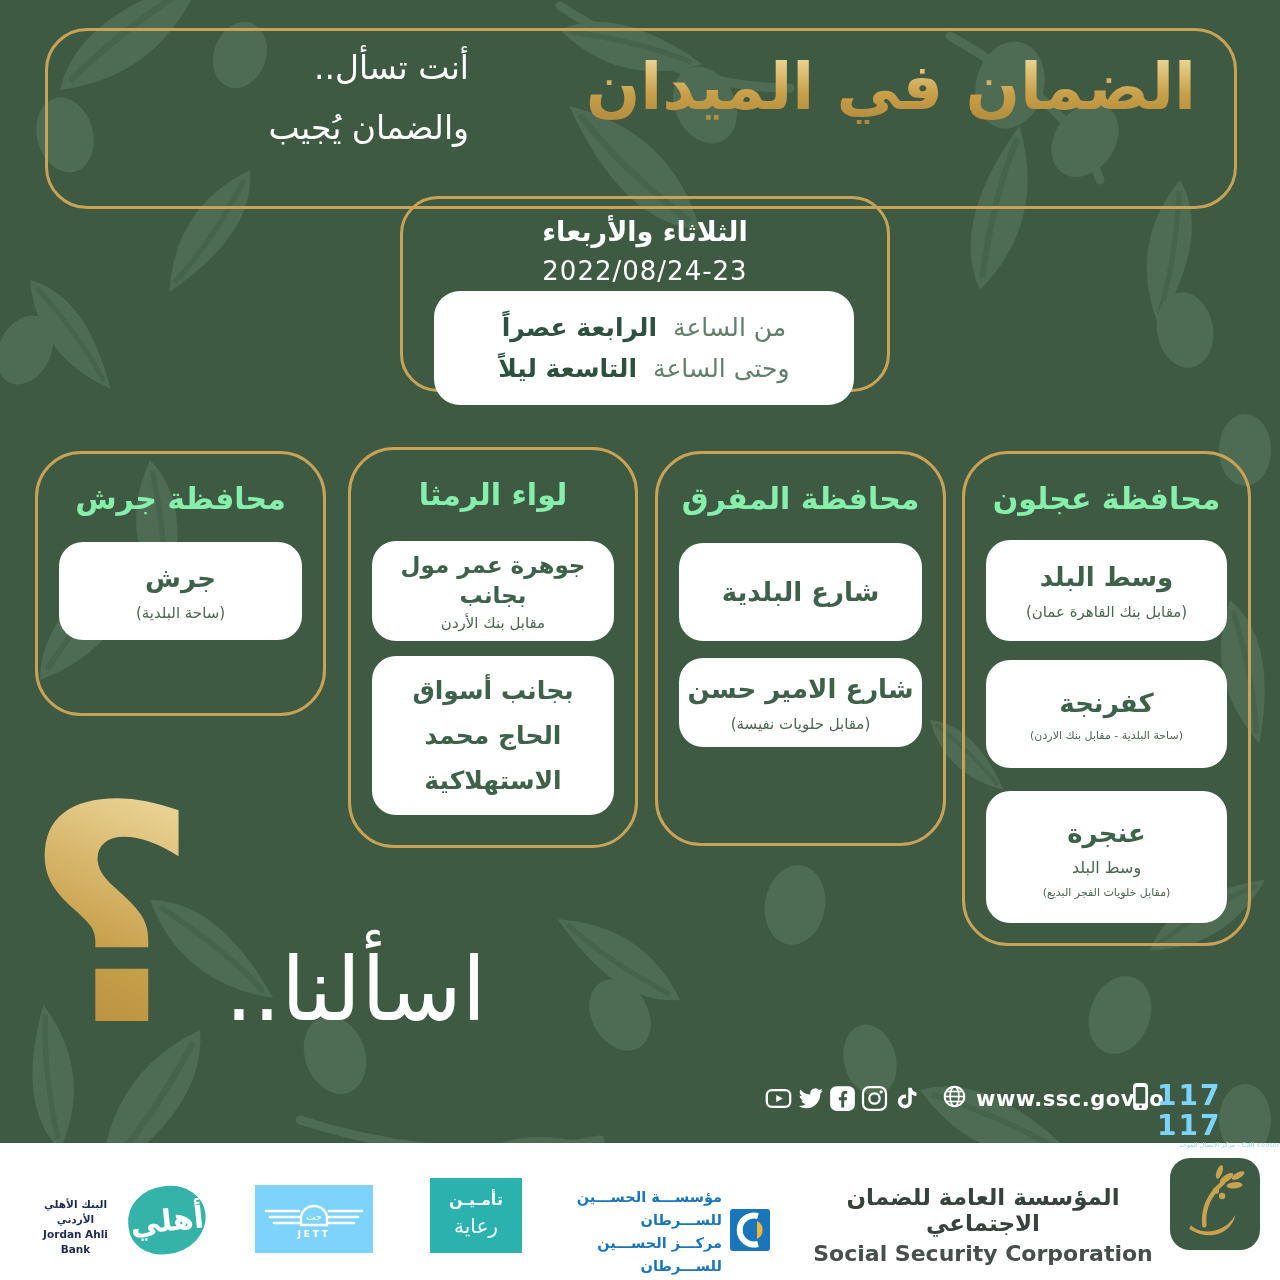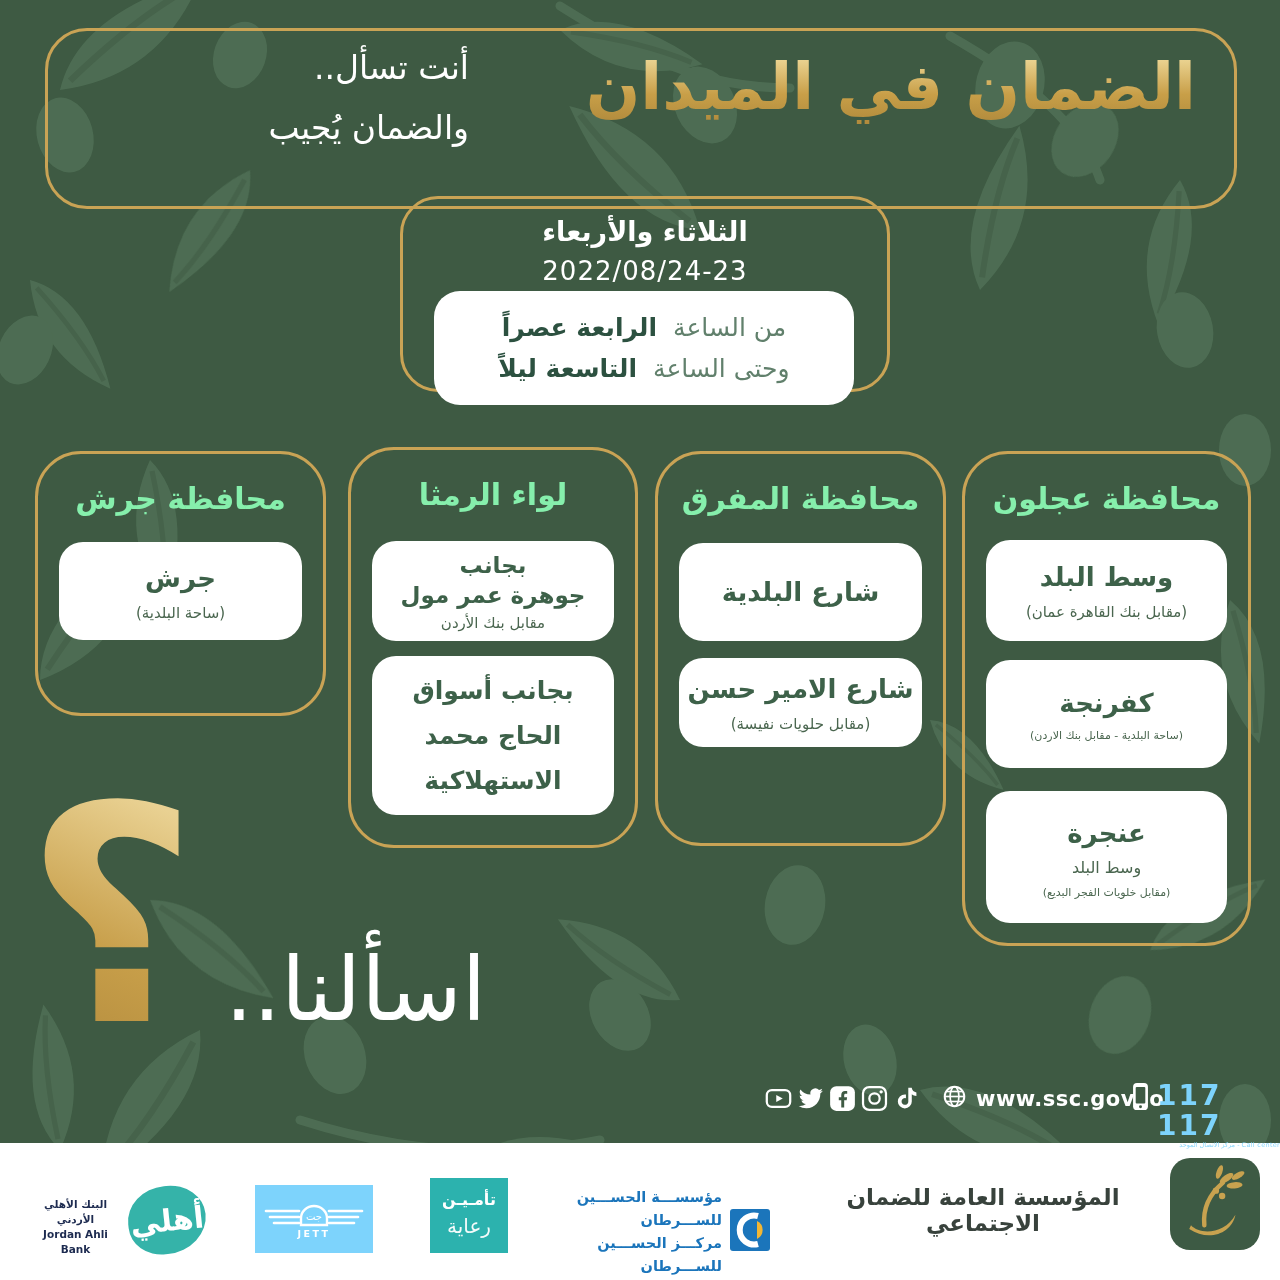--- a/index.html
+++ b/index.html
@@ -72,21 +72,21 @@
 
   
   .footer{position:absolute;left:0;top:1143px;width:1280px;height:137px;background:#fff;z-index:1;}
   .ahli-text{position:absolute;left:28px;top:1197px;width:95px;text-align:center;
     color:#1D2B50;font-size:10.5px;font-weight:bold;line-height:15px;z-index:2;direction:rtl;}
   .ahli-badge{position:absolute;left:128px;top:1186px;width:78px;height:68px;background:#35B3A9;
     border-radius:52% 48% 55% 45%;transform:rotate(-6deg);color:#fff;font-size:30px;font-weight:bold;
     display:flex;align-items:center;justify-content:center;z-index:2;}
   .jett{position:absolute;left:255px;top:1185px;width:118px;height:68px;background:#7dd3fc;
     display:flex;align-items:center;justify-content:center;z-index:2;}
-  .raya{position:absolute;left:430px;top:1178px;width:78px;height:75px;background:#2CB2AE;
+  .raya{position:absolute;left:430px;top:1178px;width:92px;height:75px;background:#2CB2AE;
     color:#fff;z-index:2;direction:rtl;}
   .raya-top{font-size:16px;font-weight:bold;text-align:center;margin-top:12px;}
   .raya-bottom{font-size:20px;text-align:center;margin-top:5px;opacity:.95;}
   .khcc{position:absolute;left:522px;top:1186px;display:flex;direction:ltr;align-items:center;gap:8px;z-index:2;}
   .khcc-text{width:200px;text-align:right;color:#1B75BB;font-size:14.5px;font-weight:bold;
     line-height:23px;direction:rtl;}
   .ssc-text{position:absolute;left:810px;top:1184px;width:346px;text-align:center;z-index:2;}
   .ssc-ar{font-size:23px;font-weight:bold;color:#38423C;}
   .ssc-en{font-size:22px;font-weight:bold;color:#474F4A;margin-top:5px;direction:ltr;}
   .ssc-logo{position:absolute;left:1170px;top:1158px;width:90px;height:92px;background:#3D5A44;
@@ -190,22 +190,22 @@
     </div>
     <div class="loc-card mf-c2">
       <div class="loc-title">شارع الامير حسن</div>
       <div class="loc-note">(مقابل حلويات نفيسة)</div>
     </div>
   </div>
 
   <div class="col col-ramtha">
     <div class="col-header">لواء الرمثا</div>
     <div class="loc-card rm-c1">
+      <div class="loc-title">جوهرة عمر مول</div>
       <div class="loc-title">بجانب</div>
-      <div class="loc-title">جوهرة عمر مول</div>
       <div class="loc-note">مقابل بنك الأردن</div>
     </div>
     <div class="loc-card rm-c2">
       <div class="loc-title">بجانب أسواق</div>
       <div class="loc-title">الحاج محمد</div>
       <div class="loc-title">الاستهلاكية</div>
     </div>
   </div>
 
   <div class="col col-jerash">
@@ -316,20 +316,21 @@
       <svg width="40" height="42" viewBox="0 0 40 42">
           <rect width="40" height="42" rx="3" fill="#1B75BB"></rect>
           <path d="M28 7 a14.5 14.5 0 1 0 0 28" fill="none" stroke="#fff" stroke-width="6"></path>
           <path d="M27 12 a10 10 0 0 1 0 18 z" fill="#F2B634"></path>
         </svg>
     </span>
   </div>
 
   <div class="ssc-text">
     <div class="ssc-ar">المؤسسة العامة للضمان الاجتماعي</div>
+    <div class="ssc-en">Social Security Corporation</div>
   </div>
 
   <div class="ssc-logo">
     <svg width="80" height="82" viewBox="0 0 90 92">
       <g fill="#C8A24F">
         <path d="M18 70 C28 81 56 80 68 58 C64 79 38 89 16 74 Z"></path>
         <path d="M54 22 C40 34 31 50 33 70" fill="none" stroke="#C8A24F" stroke-width="5" stroke-linecap="round"></path>
         <ellipse cx="58" cy="17" rx="9" ry="3.6" transform="rotate(-35 58 17)"></ellipse>
         <ellipse cx="67" cy="25" rx="9" ry="3.6" transform="rotate(-5 67 25)"></ellipse>
         <ellipse cx="50" cy="10" rx="8" ry="3.2" transform="rotate(-70 50 10)"></ellipse>

